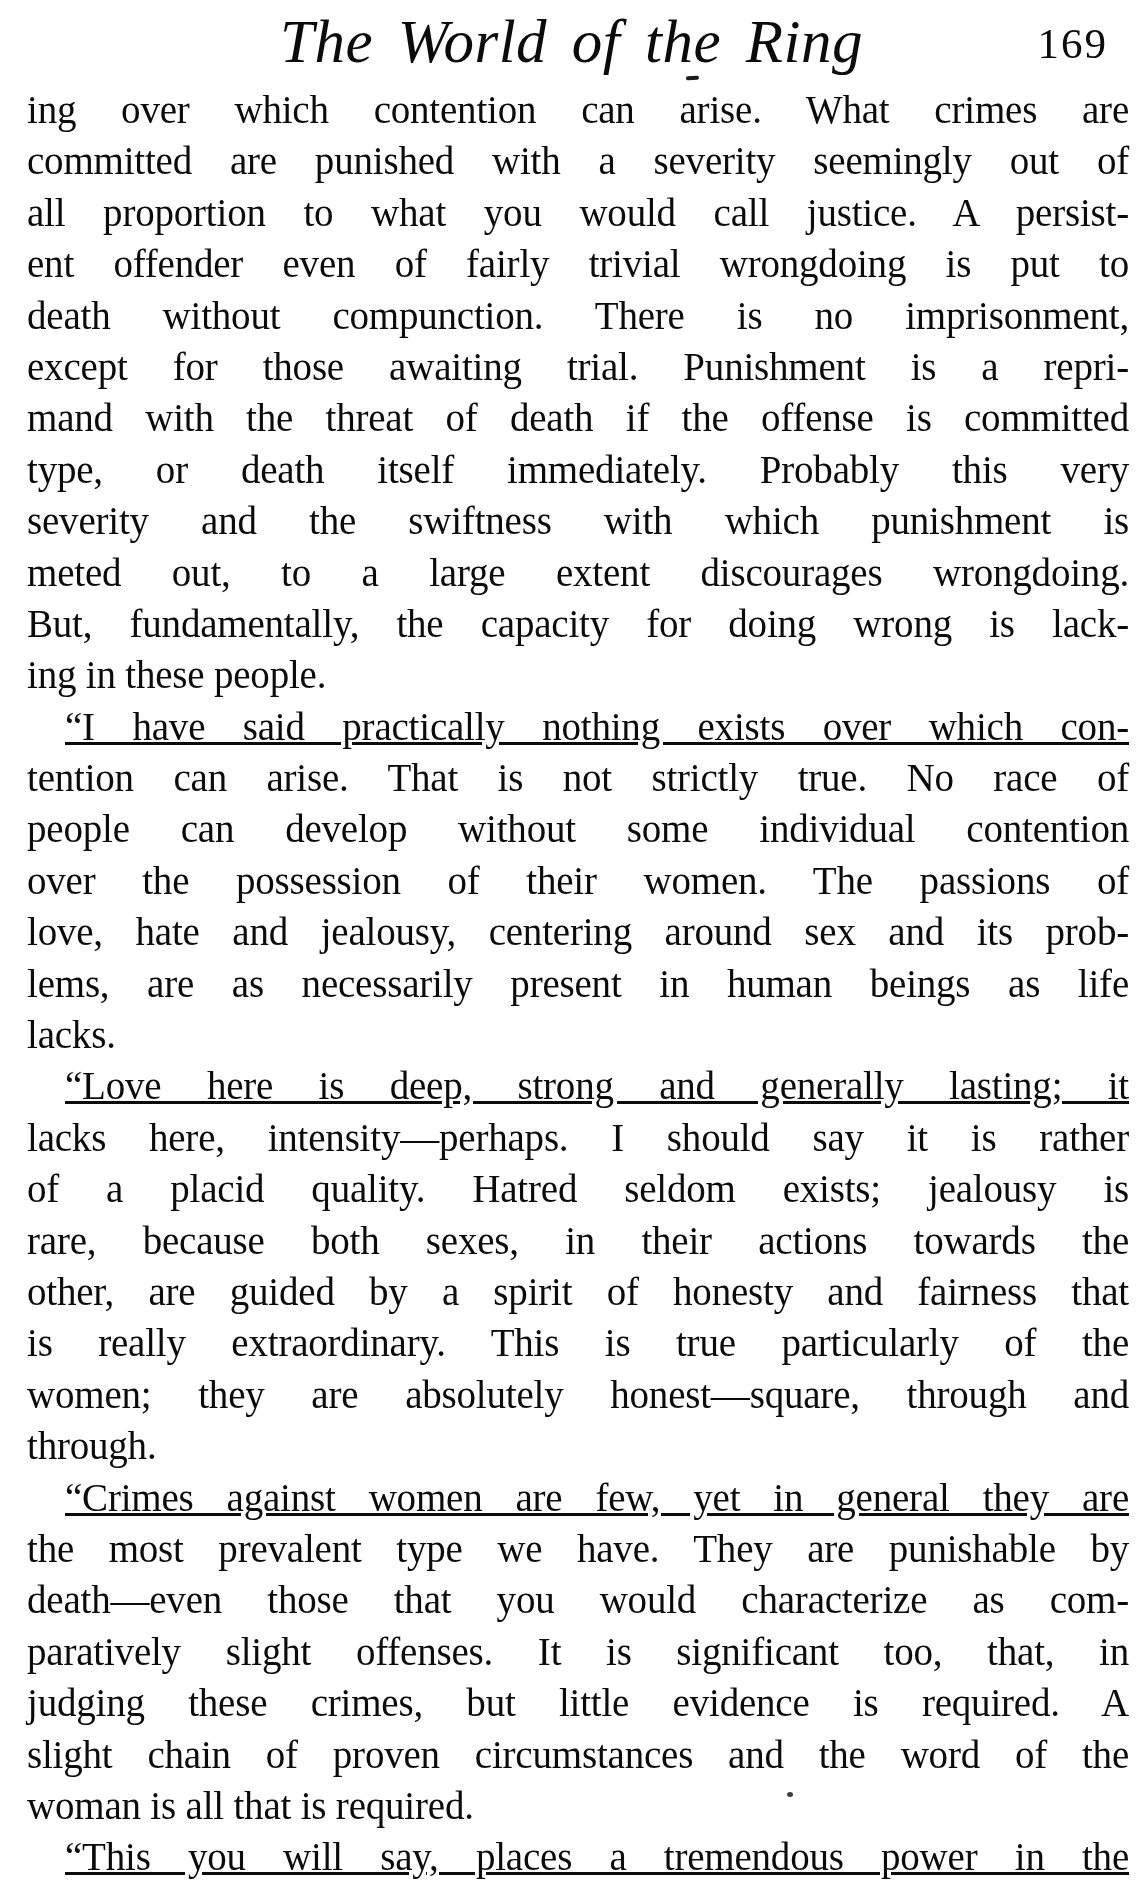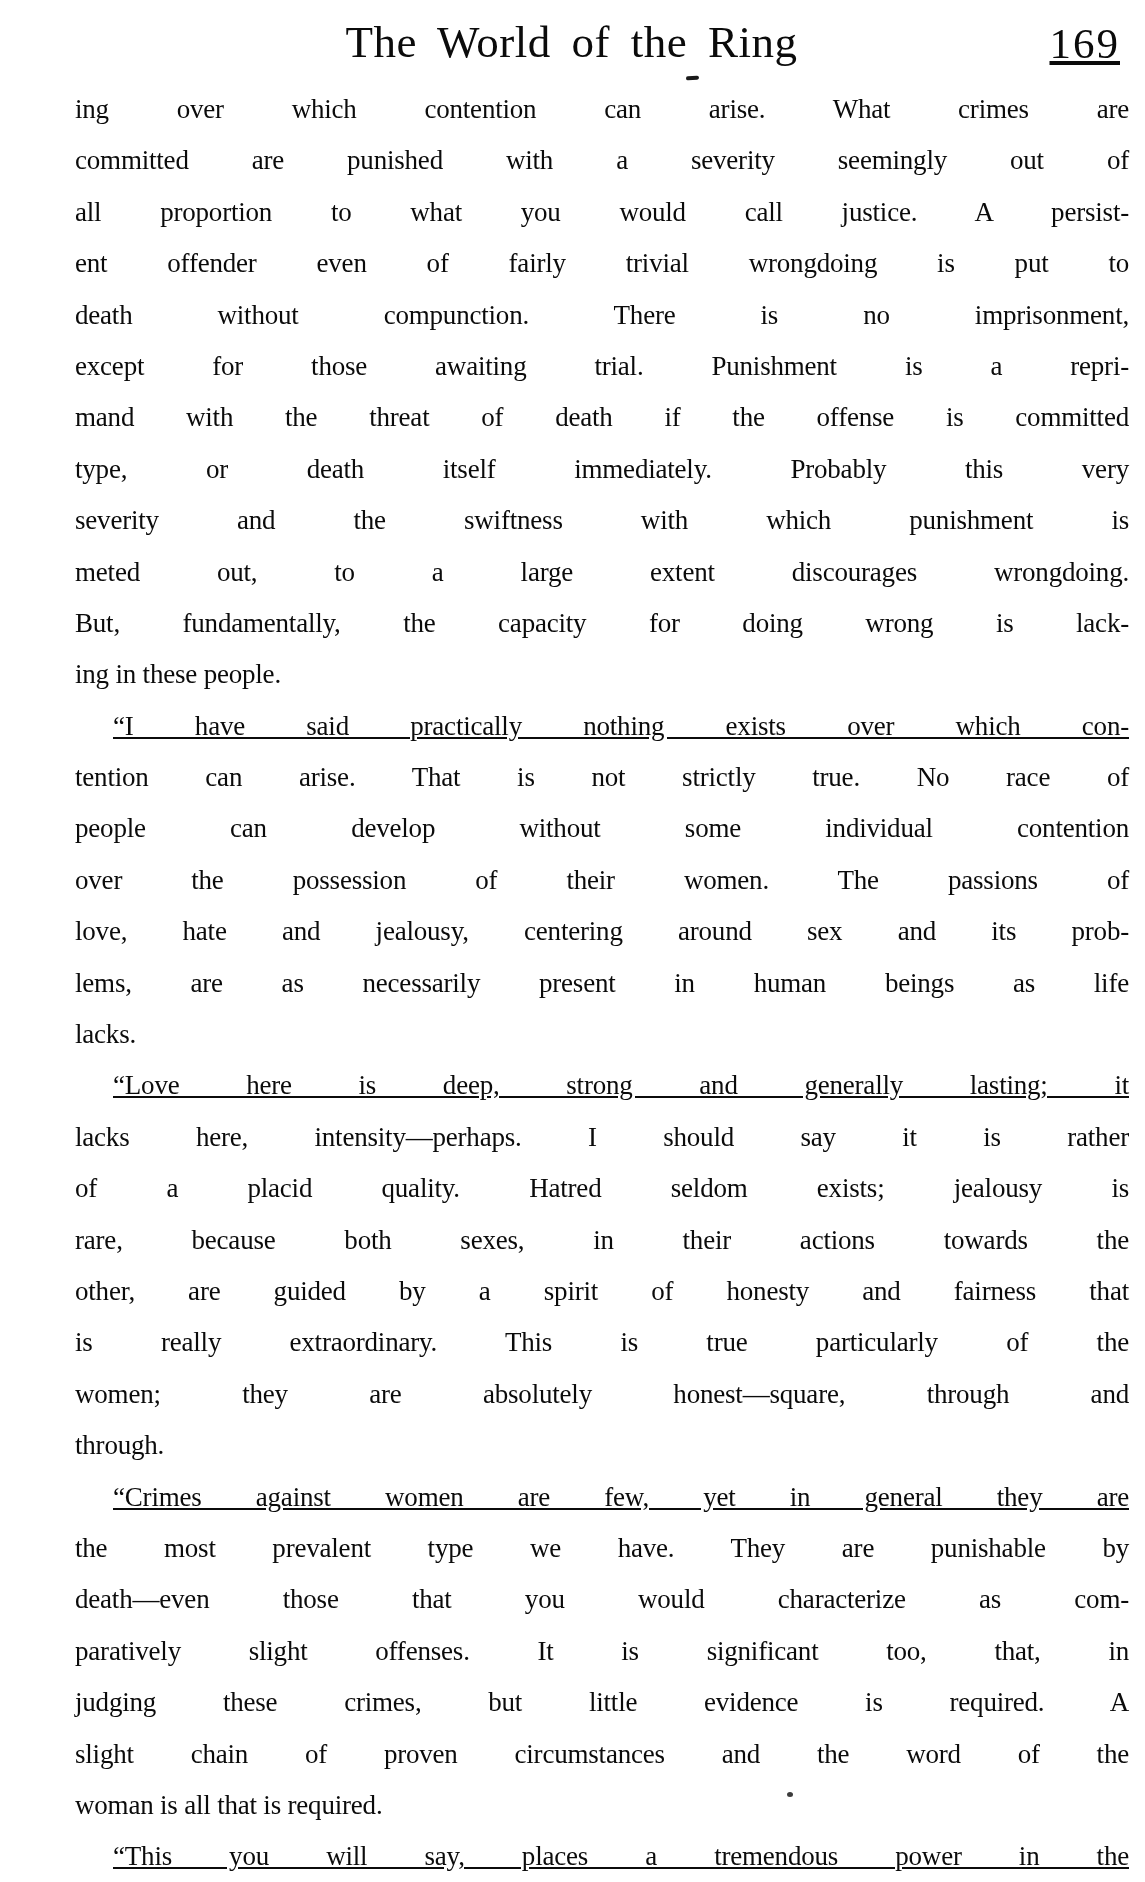--- a/index.html
+++ b/index.html
@@ -15,40 +15,39 @@
 
   .running-header {
     position: absolute;
     top: 14px; left: 27px; right: 17px;
     height: 62px;
   }
   .page-title {
     position: absolute;
     left: 0; right: 12px; top: 0;
     text-align: center;
-    font-size: 45px;
+    font-style: italic;
+    font-size: 61px;
     line-height: 56px;
     word-spacing: 9px;
     letter-spacing: 0.5px;
   }
   .page-number {
     position: absolute;
-    right: 8px; top: 2px;
+    right: 20px; top: 2px;
     font-size: 43px;
     line-height: 56px;
     letter-spacing: 2px;
-    text-decoration: underline;
   }
 
   .body-text {
     position: absolute;
     top: 84px; left: 27px; right: 16px; bottom: 0;
-    font-size: 27px;
+    font-size: 39px;
     letter-spacing: -0.2px;
-    margin-left: 48px;
   }
   .paragraph { margin: 0; }
   .ln {
     height: 51.4px;
     line-height: 51.4px;
     text-align: justify;
     text-align-last: justify;
     white-space: nowrap;
   }
   .ln.pl { text-align-last: left; white-space: normal; }

